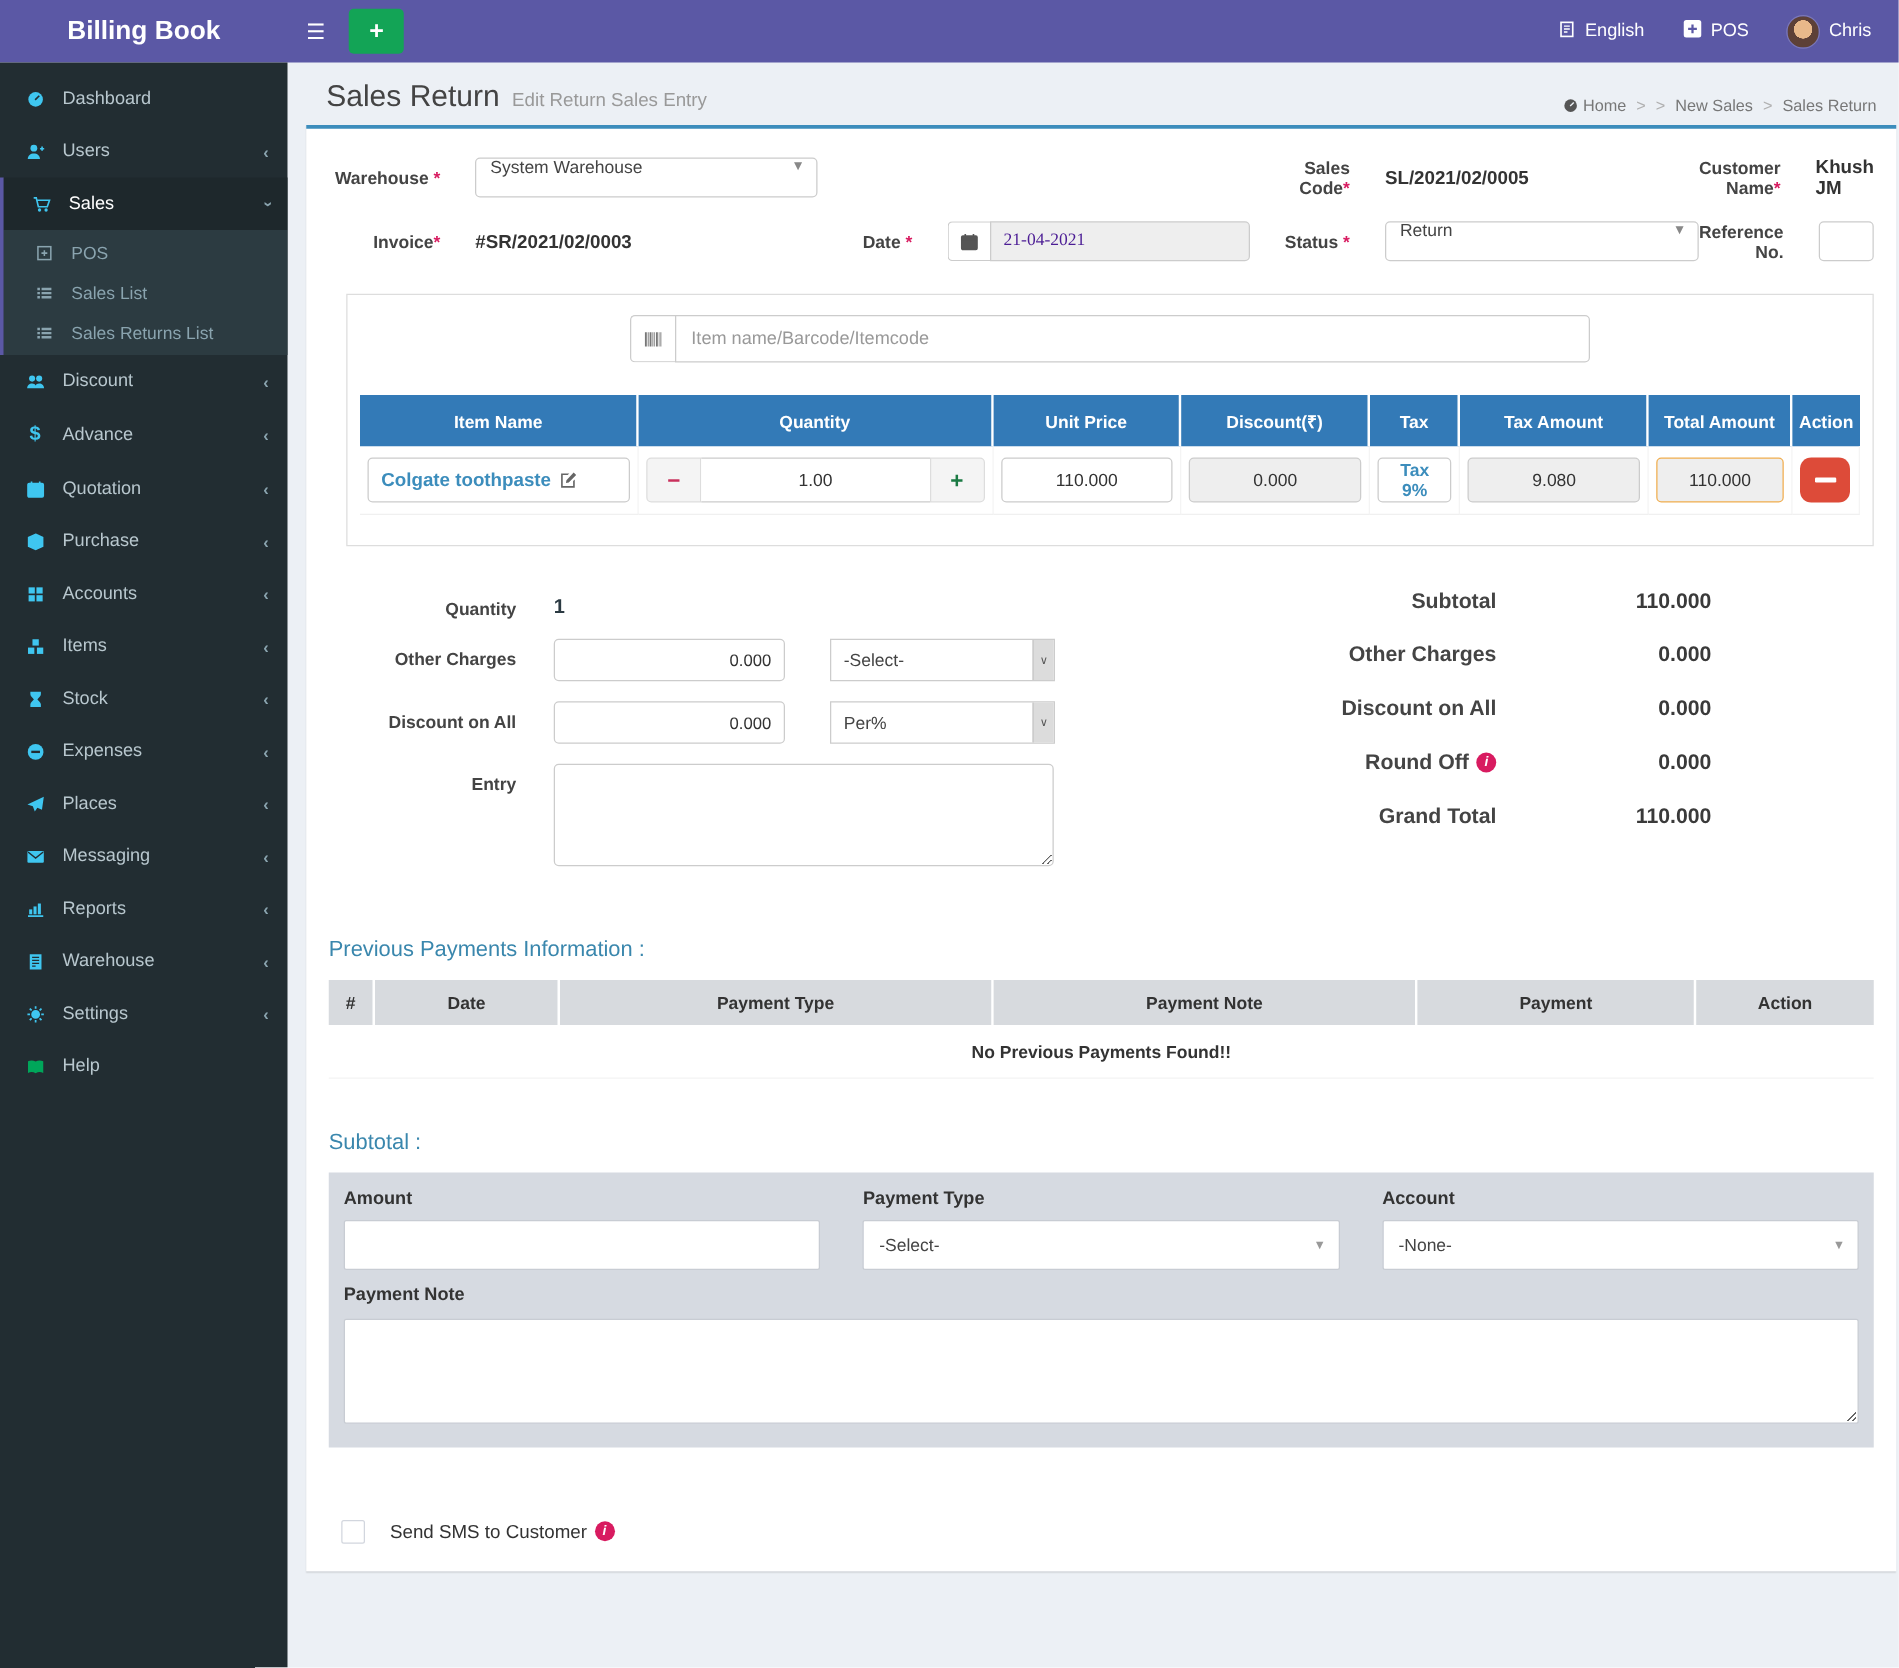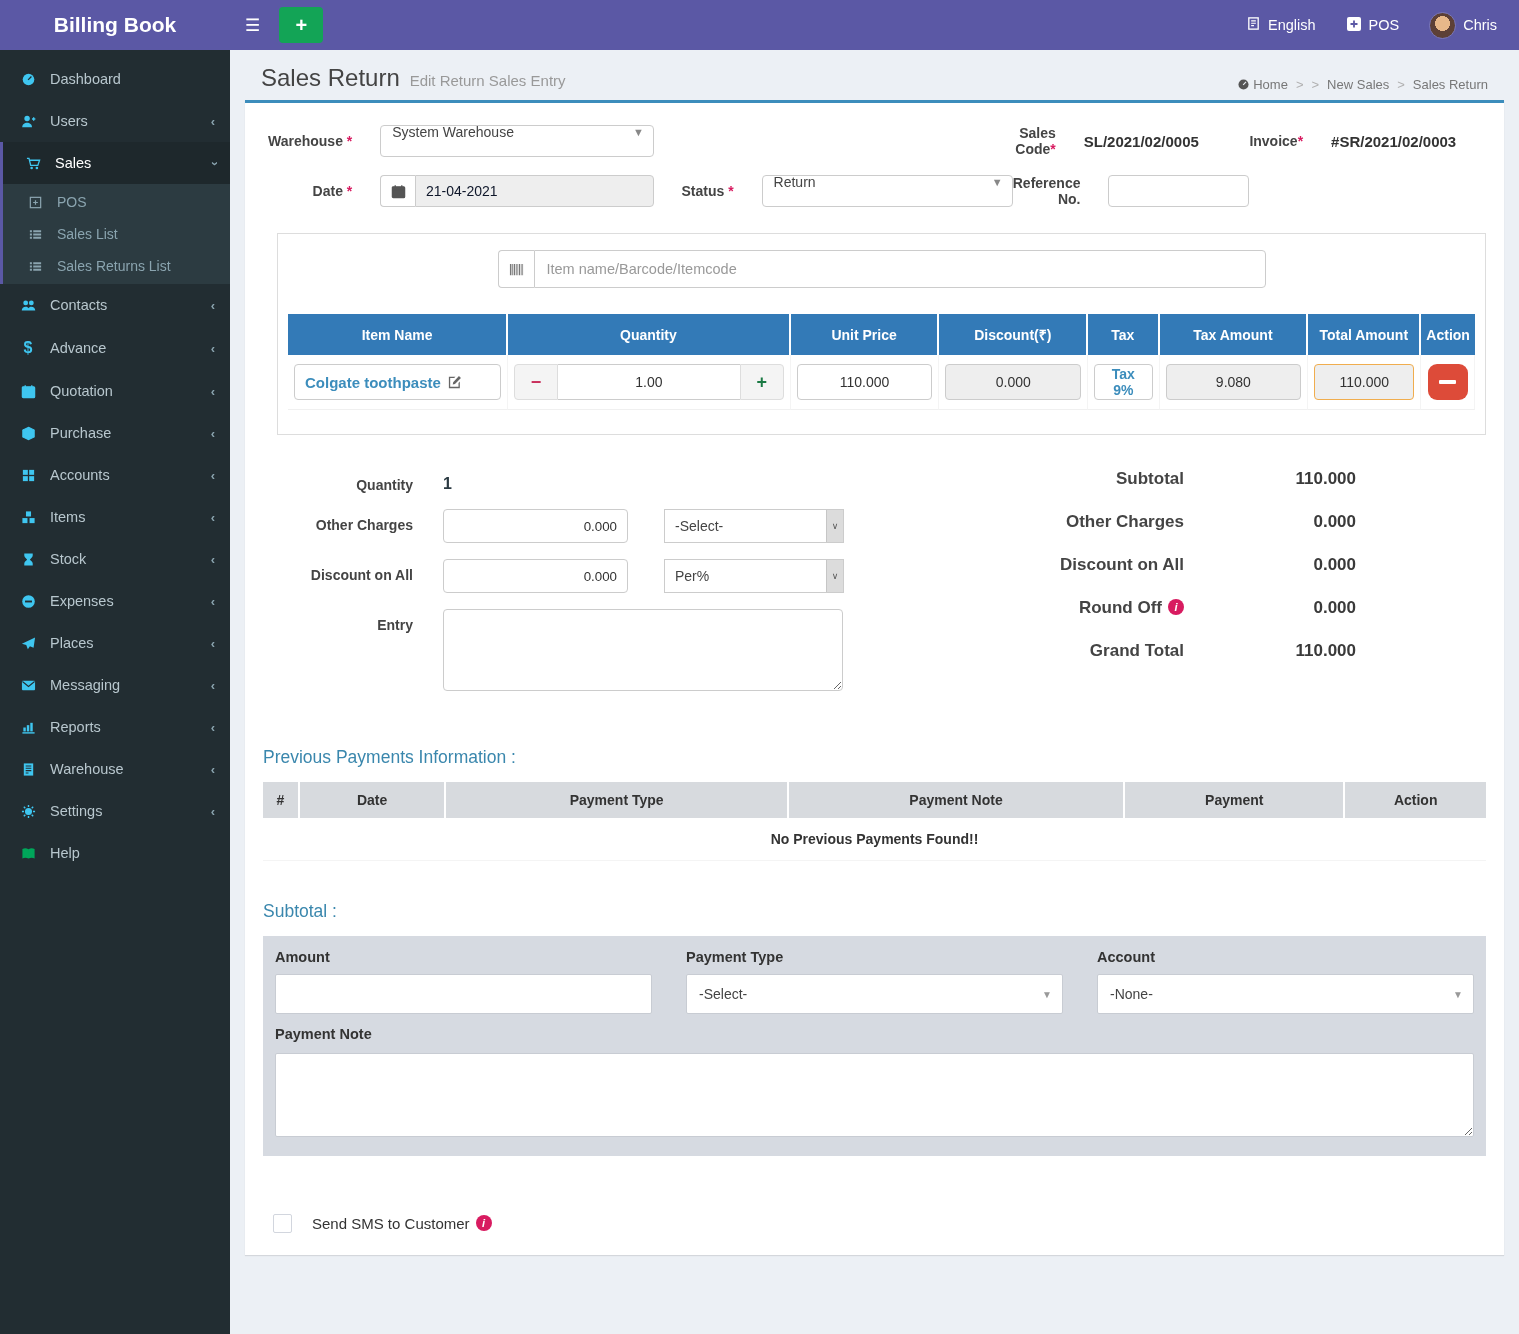--- a/index.html
+++ b/index.html
@@ -54,21 +54,21 @@
   .form-grid { display:grid; grid-template-columns:1fr 1fr 1fr 1fr; row-gap:18px; }
   .frow { display:flex; align-items:center; min-height:32px; }
   .flabel { flex:0 0 30%; text-align:right; padding-right:28px; font-weight:bold; color:#444; }
   .star { color:#d81b60; }
   .fctrl { width:288px; }
   .static-val { font-weight:bold; color:#333; font-size:15px; }
   .sel2 { height:32px; border:1px solid #ccc; border-radius:4px; background:#fff; display:flex;
           align-items:center; padding:0 22px 18px 11px; position:relative; cursor:pointer; color:#444; }
   .sel2 .caret { position:absolute; right:9px; color:#888; font-size:11px; }
   .txt-input { width:100%; height:32px; border:1px solid #ccc; border-radius:4px; padding:0 10px;
-               font-family:Liberation Sans, sans-serif; font-size:14px; color:#0f172a; }
+               font-family:Liberation Serif, serif; font-size:14px; color:#4c1d95; }
   .igroup { display:flex; width:288px; }
   .iaddon { width:40px; border:1px solid #ccc; border-right:none; border-radius:4px 0 0 4px;
             background:#fff; display:flex; align-items:center; justify-content:center; color:#555; }
   .iaddon svg { width:15px; height:15px; fill:#555; }
   .igroup .txt-input { border-radius:0 4px 4px 0; }
   .dis { background:#eee !important; }
   
   .item-panel { border:1px solid #ddd; margin-top:26px; padding:16px 10px 24px;margin-left:14px; }
   .scan-group { display:flex; width:768px; margin:0 auto 26px; }
   .scan-addon { width:36px; border:1px solid #ccc; border-right:none; border-radius:4px 0 0 4px;
@@ -251,21 +251,21 @@
     </div>
 
     <div class="menu-item">
       <span class="menu-icon">
           <svg viewBox="0 0 16 16">
             <circle cx="5" cy="5.2" r="2.6"></circle>
             <circle cx="11" cy="5.2" r="2.6"></circle>
             <path d="M.8 13.4c0-2.5 1.9-4.1 4.2-4.1 1.4 0 2.7.6 3 1.7.3-1.1 1.6-1.7 3-1.7 2.3 0 4.2 1.6 4.2 4.1z"></path>
           </svg>
         </span>
-      <span class="menu-label">Contacts</span>
+      <span class="menu-label">Discount</span>
       <span class="chev">‹</span>
     </div>
     <div class="menu-item">
       <span class="menu-icon" style="font-size:16px;">$</span>
       <span class="menu-label">Advance</span>
       <span class="chev">‹</span>
     </div>
     <div class="menu-item">
       <span class="menu-icon">
           <svg viewBox="0 0 16 16" fill="none" stroke="currentColor" stroke-width="1.4">
@@ -419,20 +419,24 @@
           <div class="fctrl sel2">
             <span>System Warehouse</span>
               <span class="caret">▼</span>
           </div>
         </div>
         <div class="frow"></div>
 
         <div class="frow">
           <span class="flabel"><span>Sales Code</span><span class="star">*</span></span>
           <span class="static-val">SL/2021/02/0005</span>
+        </div>
+        <div class="frow">
+          <span class="flabel"><span>Customer Name</span><span class="star">*</span></span>
+          <span class="static-val">Khush JM</span>
         </div>
 
         <div class="frow">
           <span class="flabel"><span>Invoice</span><span class="star">*</span></span>
           <span class="static-val">#SR/2021/02/0003</span>
         </div>
         <div class="frow">
           <span class="flabel"><span>Date</span> <span class="star">*</span></span>
           <div class="igroup">
             <span class="iaddon">

